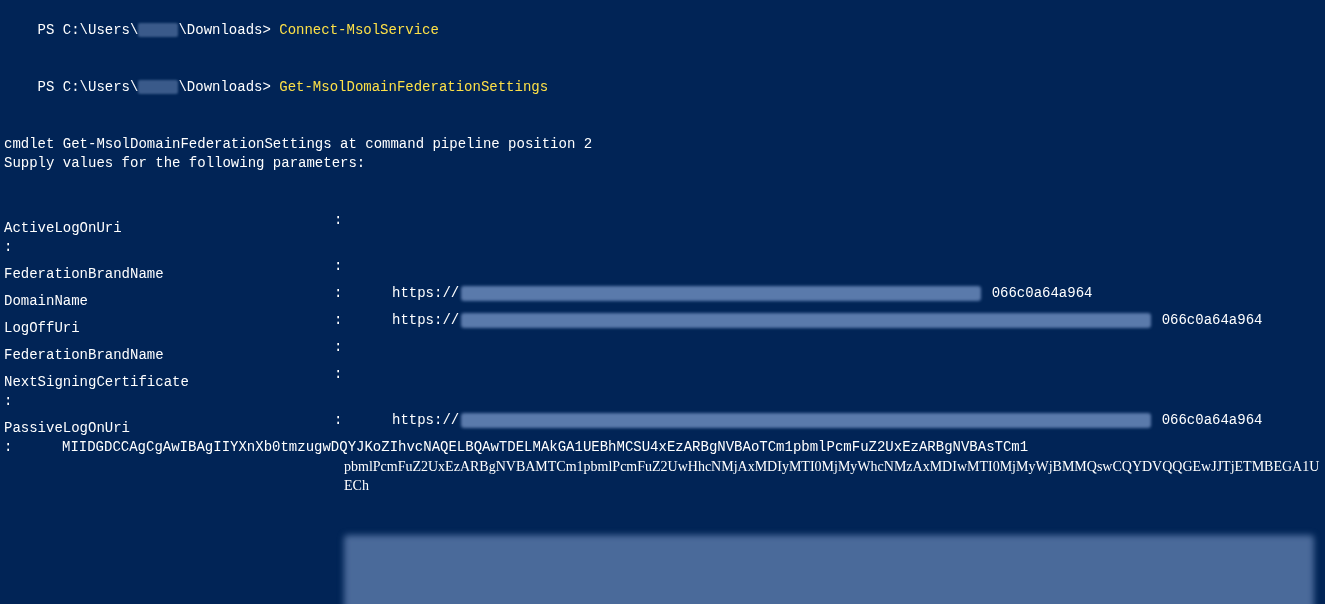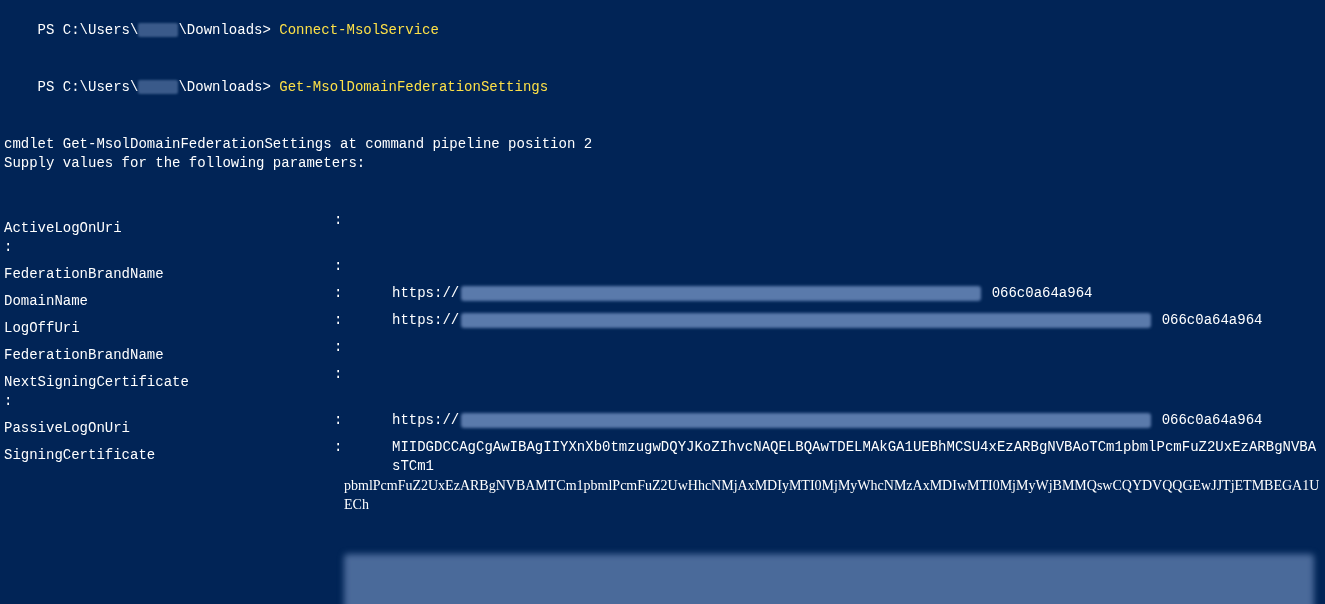--- a/index.html
+++ b/index.html
@@ -133,20 +133,20 @@
   </div>
   <div class="kv-row">
     <span class="kv-sep">:</span><span class="kv-val"></span>
   </div>
 
   <div class="kv-row">
     <span class="kv-key">PassiveLogOnUri</span><span class="kv-sep">:</span><span class="kv-val url-redact"><span>https://</span><span class="bar" style="width:690px"></span> <span>066c0a64a964</span></span>
   </div>
 
   <div class="kv-row">
-    <span class="kv-key">SigningCertificate</span><span class="kv-sep">:</span><span class="kv-val">MIIDGDCCAgCgAwIBAgIIYXnXb0tmzugwDQYJKoZIhvcNAQELBQAwTDELMAkGA1UEBhMCSU4xEzARBgNVBAoTCm1pbmlPcmFuZ2UxEzARBgNVBAsTCm1</span>
+    <span class="kv-sep">:</span><span class="kv-val">MIIDGDCCAgCgAwIBAgIIYXnXb0tmzugwDQYJKoZIhvcNAQELBQAwTDELMAkGA1UEBhMCSU4xEzARBgNVBAoTCm1pbmlPcmFuZ2UxEzARBgNVBAsTCm1</span>
   </div>
   <div class="cert-continuation">pbmlPcmFuZ2UxEzARBgNVBAMTCm1pbmlPcmFuZ2UwHhcNMjAxMDIyMTI0MjMyWhcNMzAxMDIwMTI0MjMyWjBMMQswCQYDVQQGEwJJTjETMBEGA1UECh</div>
   <div class="cert-continuation">
     <div class="cert-redact-block"></div>
   </div>
 
 </div>
 
 </body></html>

